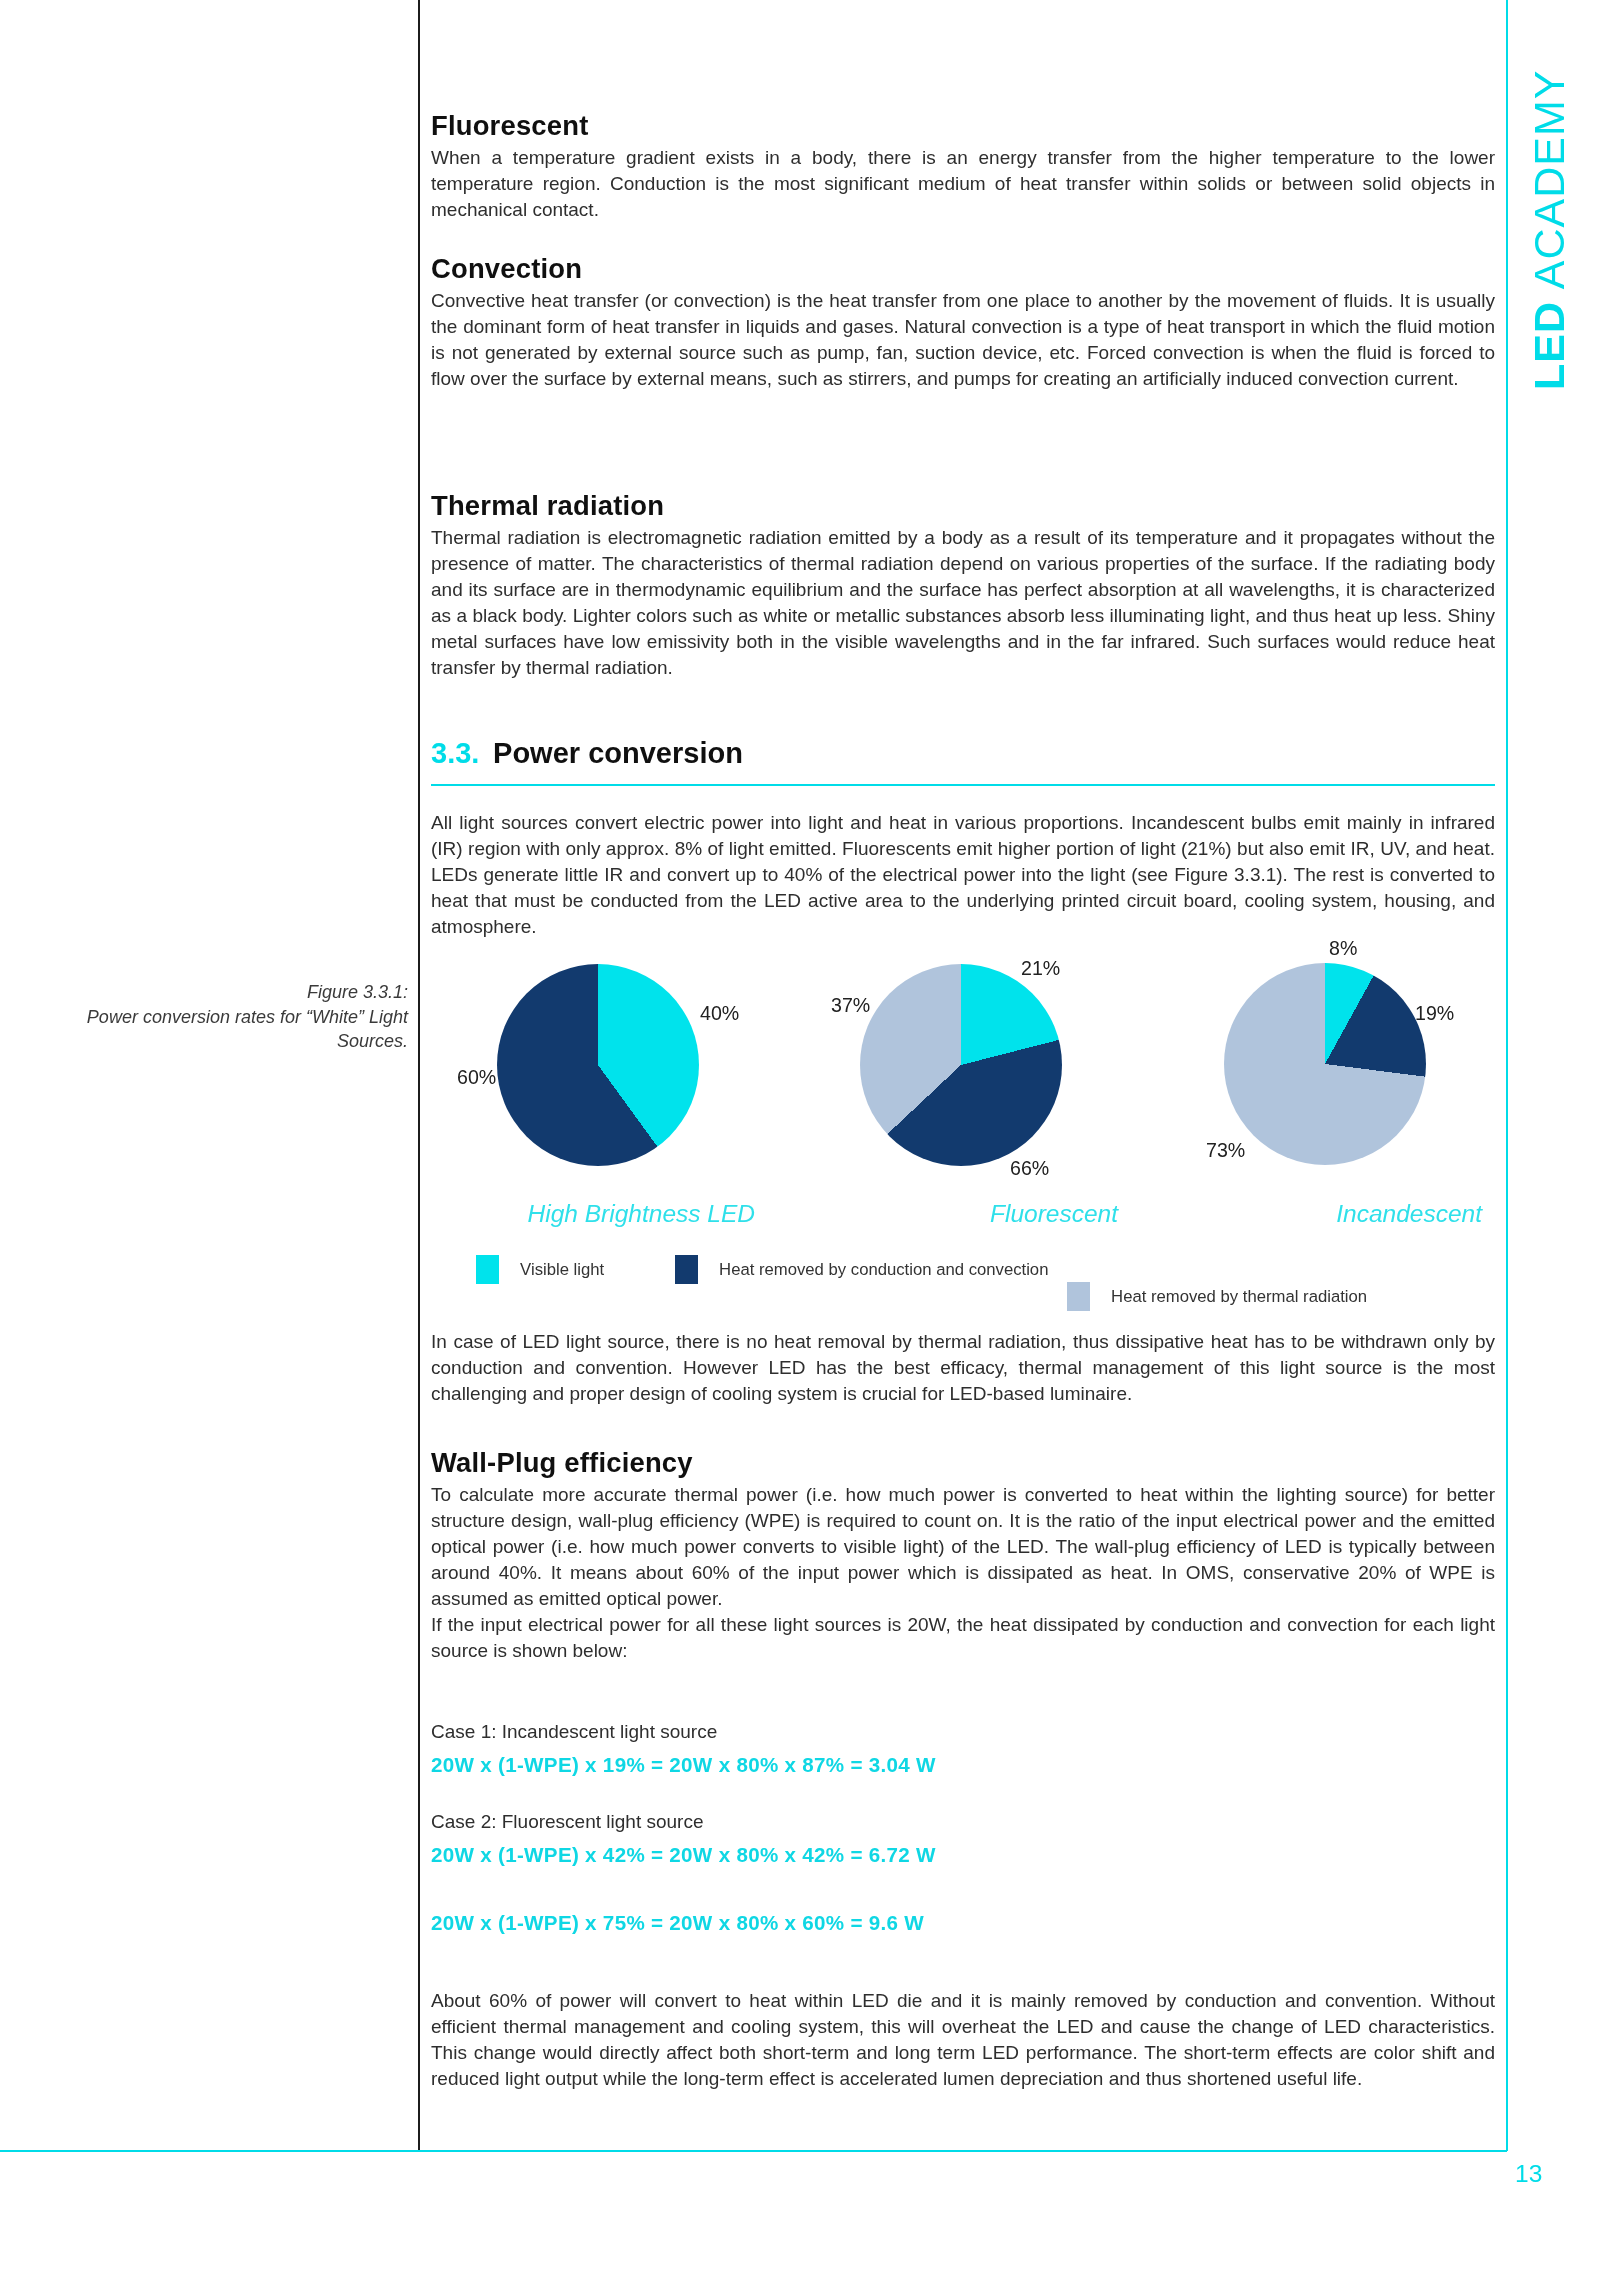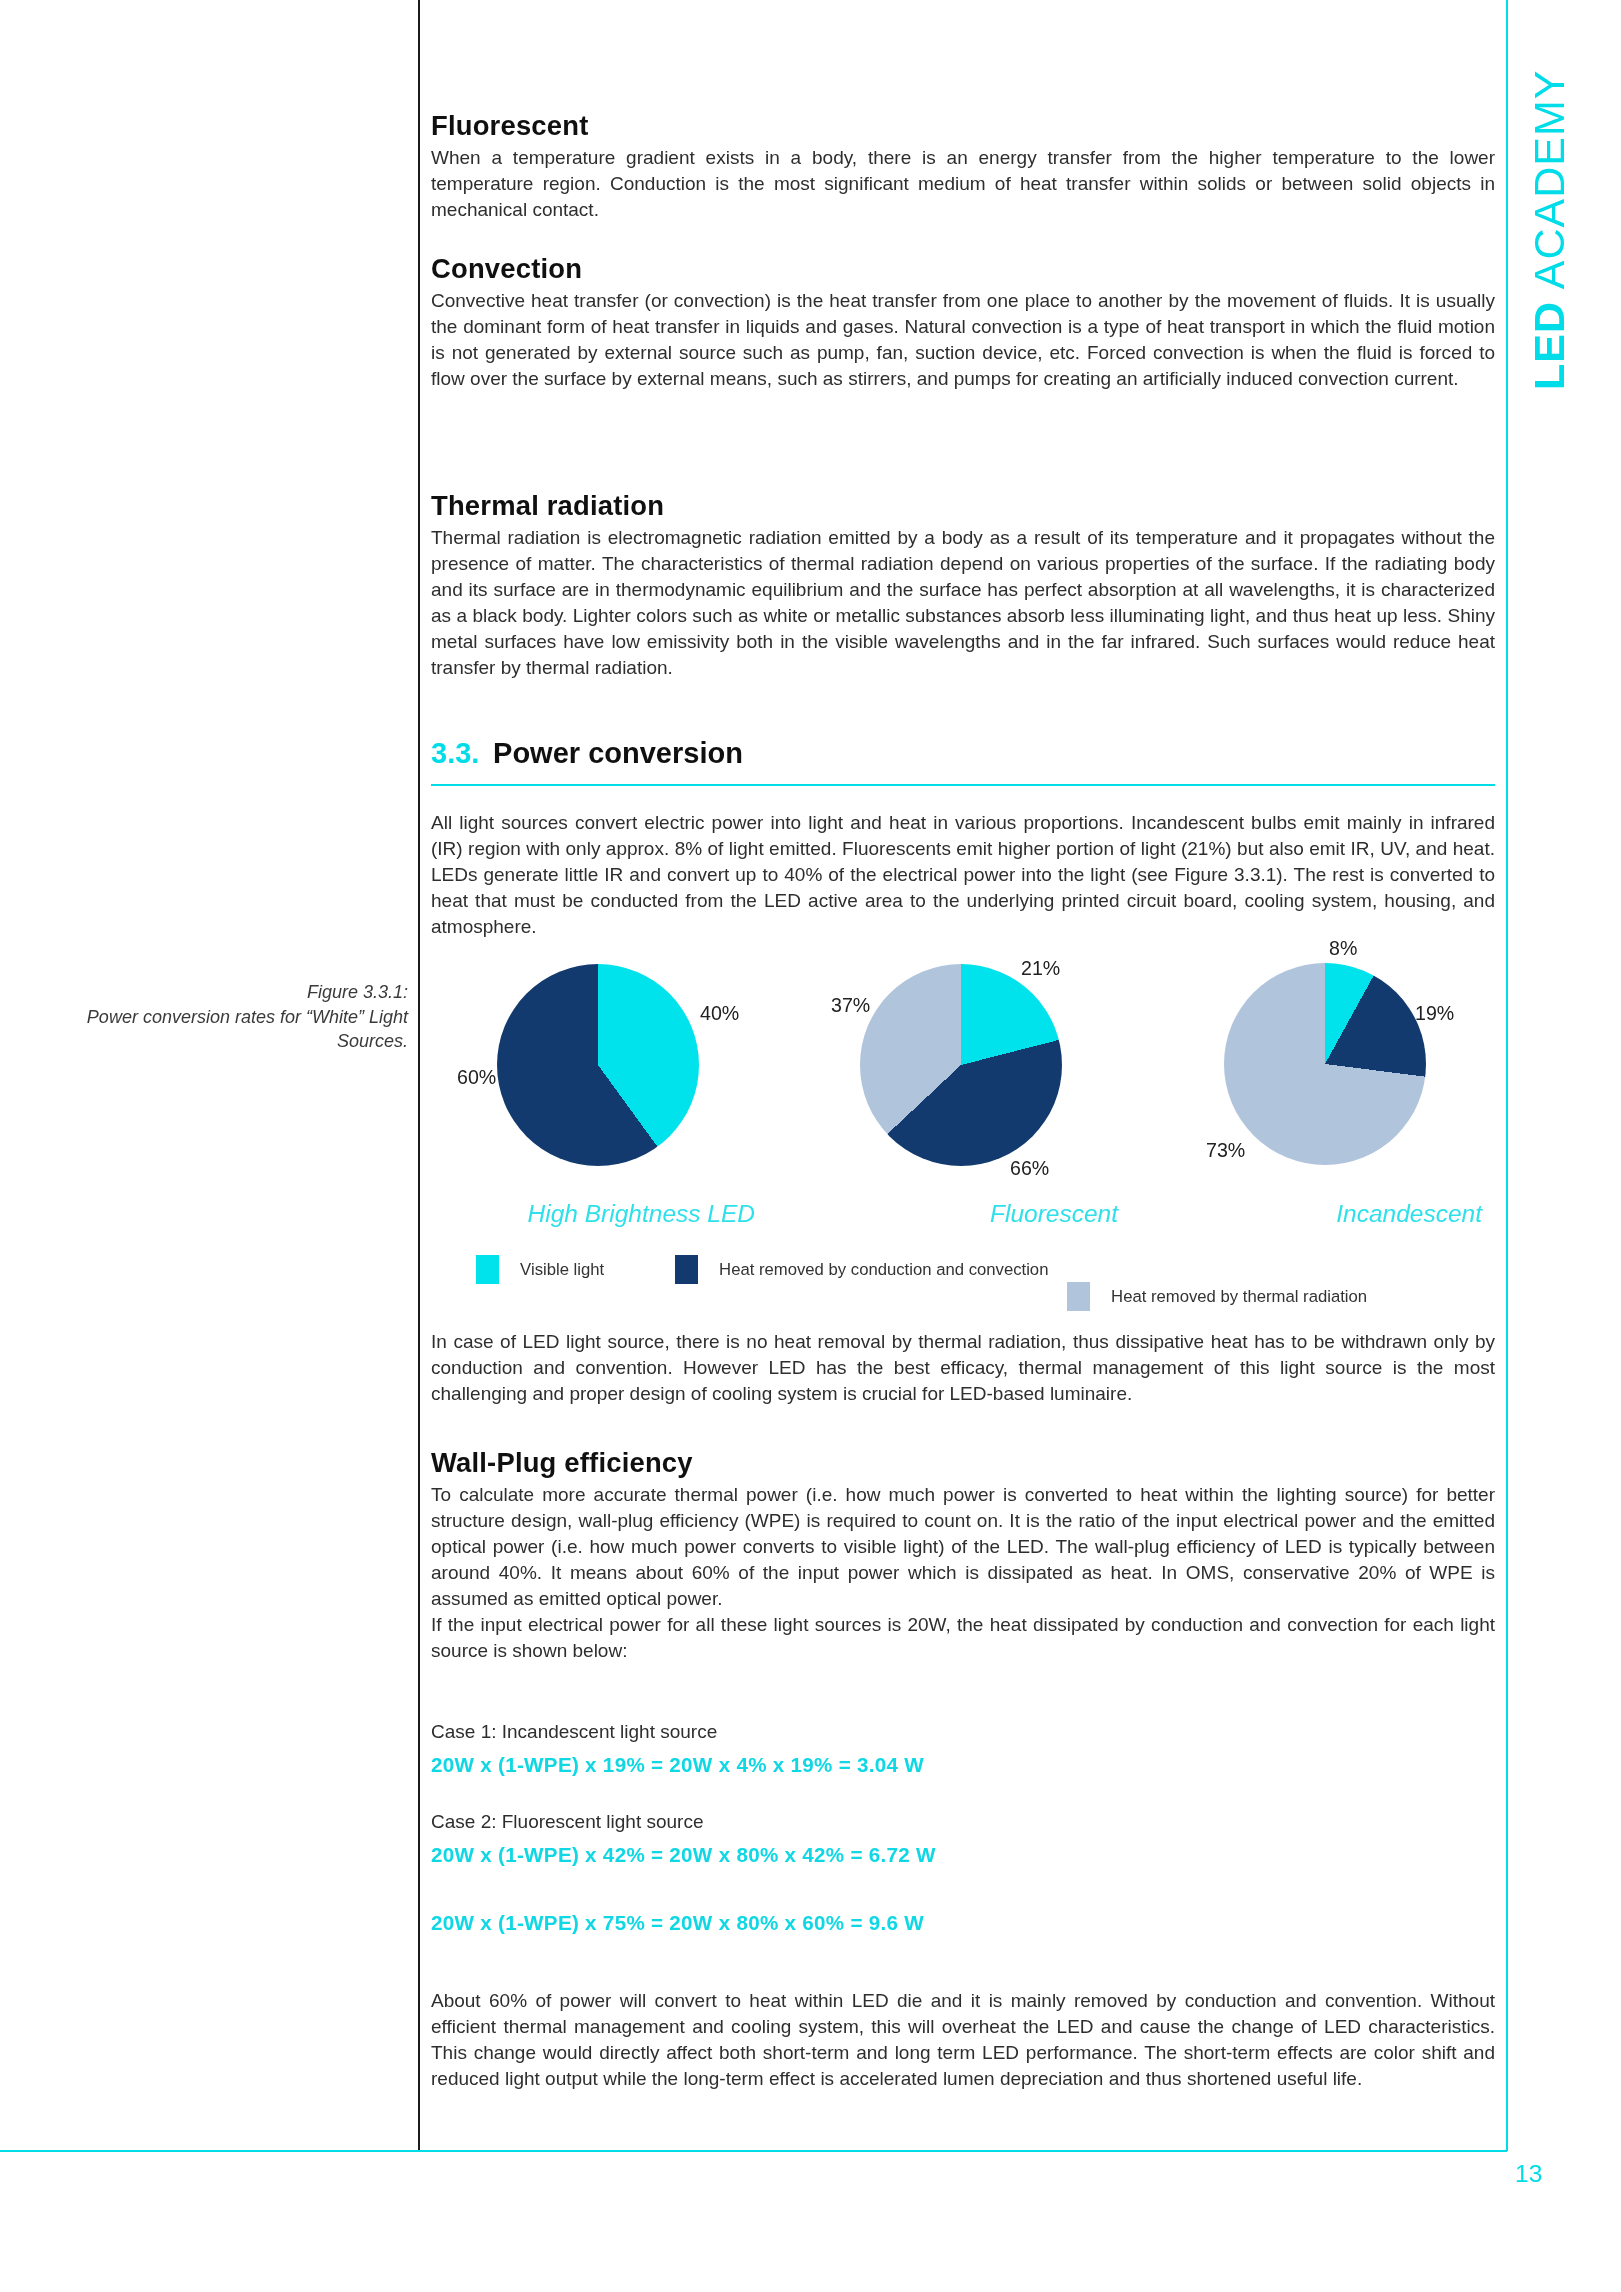--- a/index.html
+++ b/index.html
@@ -104,21 +104,21 @@
 <p class="abs col body-text" style="top:1329px">In case of LED light source, there is no heat removal by thermal radiation, thus dissipative heat has to be withdrawn only by conduction and convention. However LED has the best efficacy, thermal management of this light source is the most challenging and proper design of cooling system is crucial for LED-based luminaire.</p>
 
 <h2 class="abs h-sec" style="top:1447px">Wall-Plug efficiency</h2>
 <div class="abs col" style="top:1482px">
   <div class="body-text">To calculate more accurate thermal power (i.e. how much power is converted to heat within the lighting source) for better structure design, wall-plug efficiency (WPE) is required to count on. It is the ratio of the input electrical power and the emitted optical power (i.e. how much power converts to visible light) of the LED.  The wall-plug efficiency of LED is typically between around 40%. It means about 60% of the input power which is dissipated as heat. In OMS, conservative 20% of WPE is assumed as emitted optical power.</div>
   <div class="body-text">If the input electrical power for all these light sources is 20W, the heat dissipated by conduction and convection for each light source is shown below:</div>
 </div>
 
 <div class="abs col" style="top:1721px">
   <div class="case-label">Case 1: Incandescent light source</div>
-  <div class="case-formula">20W x (1-WPE) x 19% = 20W x 4% x 19% = 3.04 W</div>
+  <div class="case-formula">20W x (1-WPE) x 19% = 20W x 80% x 87% = 3.04 W</div>
 </div>
 <div class="abs col" style="top:1811px">
   <div class="case-label">Case 2: Fluorescent light source</div>
   <div class="case-formula">20W x (1-WPE) x 42% = 20W x 80% x 42% = 6.72 W</div>
 </div>
 <div class="abs col" style="top:1901px">
   <div class="case-formula">20W x (1-WPE) x 75% = 20W x 80% x 60% = 9.6 W</div>
 </div>
 
 <p class="abs col body-text" style="top:1988px">About 60% of power will convert to heat within LED die and it is mainly removed by conduction and convention. Without efficient thermal management and cooling system, this will overheat the LED and cause the change of LED characteristics. This change would directly affect both short-term and long term LED performance. The short-term effects are color shift and reduced light output while the long-term effect is accelerated lumen depreciation and thus shortened useful life.</p>

